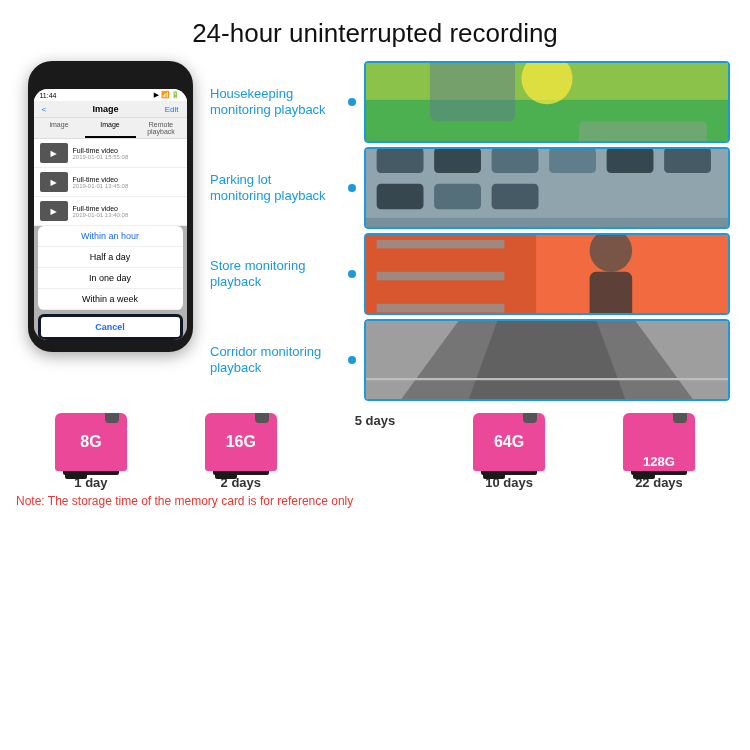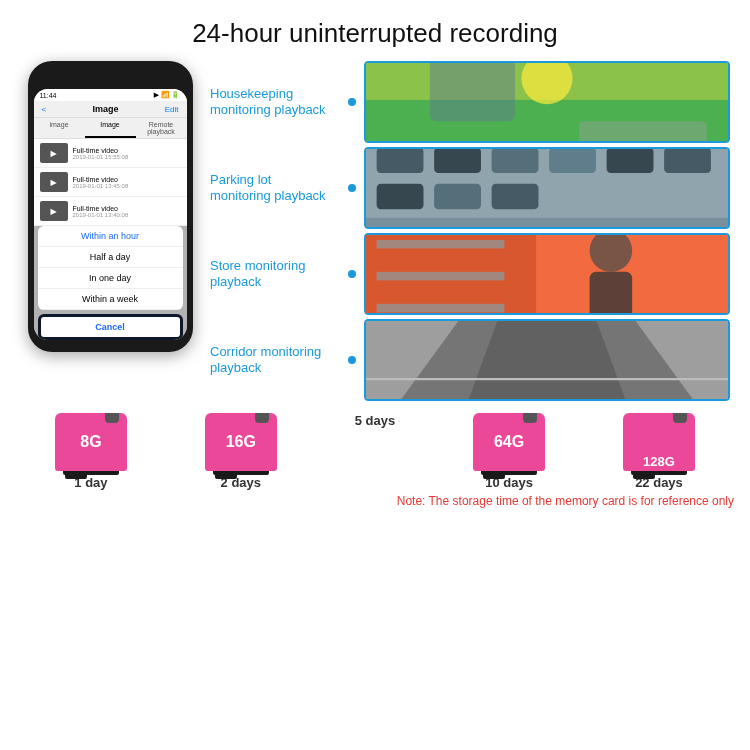--- a/index.html
+++ b/index.html
@@ -260,21 +260,21 @@
       font-size: 16px;
       font-weight: bold;
       z-index: 1;
     }
     .storage-days {
       font-size: 13px;
       color: #333;
       font-weight: bold;
     }
     .storage-note {
-      text-align: right;
+      text-align: left;
       font-size: 12px;
       color: #e53935;
       margin-top: 4px;
     }
 
     
     .dot-connector {
       width: 8px;
       height: 8px;
       background: #1a9adc;

